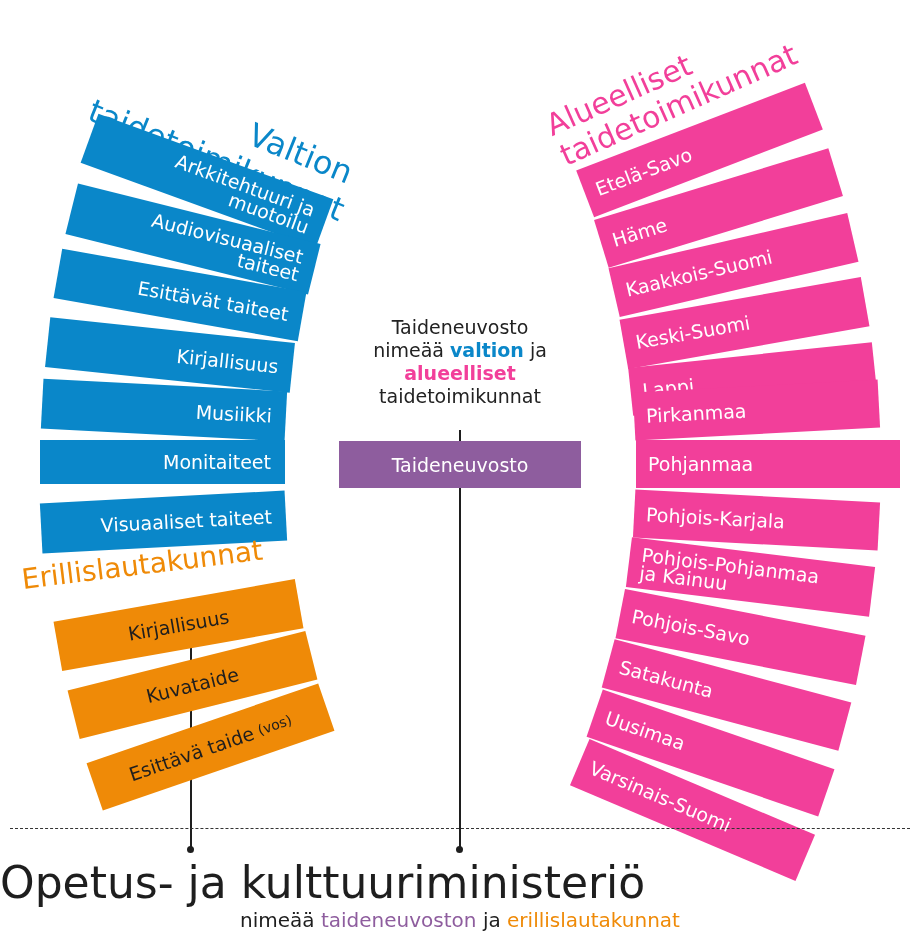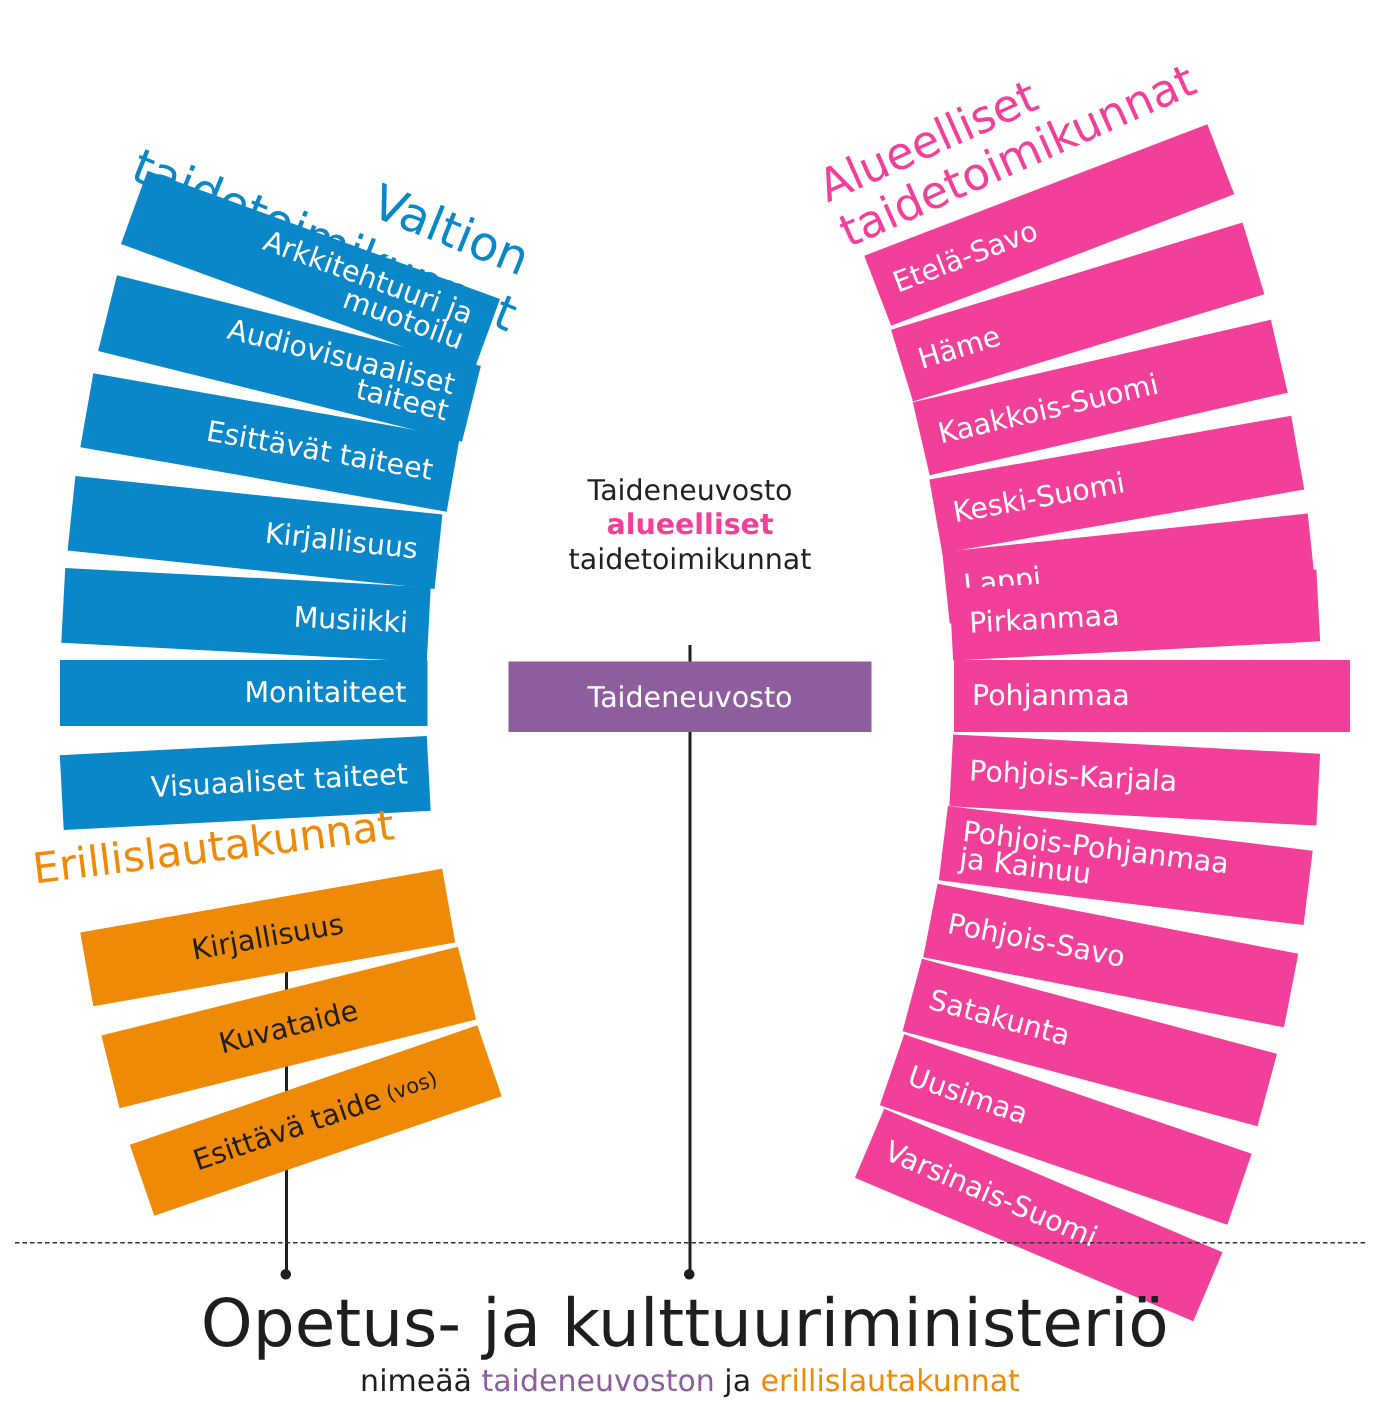--- a/index.html
+++ b/index.html
@@ -10,21 +10,21 @@
   .blue { background:#0a87c9; justify-content:flex-end; padding-right:14px; text-align:right; }
   .pink { background:#f23f9a; justify-content:flex-start; padding-left:12px; }
   .orange { background:#ef8a07; color:#1e1e1e; justify-content:center; }
   .heading { position:absolute; white-space:nowrap; line-height:30px; transform-origin:left center; }
   .vline { position:absolute; width:2px; background:#1e1e1e; }
   .dot { position:absolute; width:7px; height:7px; border-radius:50%; background:#1e1e1e; }
   .dashed { position:absolute; left:10px; right:10px; top:828px; border-top:1.5px dashed #333; }
   .center-note { position:absolute; left:330px; width:260px; top:316px; text-align:center; font-size:19px; line-height:23px; color:#222; }
   .council { position:absolute; left:339px; top:441px; width:242px; height:47px; background:#8e5d9e; color:#fff;
              font-size:19px; display:flex; align-items:center; justify-content:center; }
-  .ministry { position:absolute; left:0; width:913px; top:855px; text-align:center; font-size:44px; color:#1e1e1e; line-height:56px; }
+  .ministry { position:absolute; left:0; width:913px; top:855px; text-align:left; font-size:44px; color:#1e1e1e; line-height:56px; }
   .ministry-sub { position:absolute; left:0; width:920px; top:908px; text-align:center; font-size:20px; color:#1e1e1e; }
   .c-blue { color:#0a87c9; } .c-pink { color:#f23f9a; } .c-purple { color:#8e5d9e; } .c-orange { color:#ef8a07; }
 </style>
 </head>
 <body>
 
 <div>
   <div class="heading c-blue" style="left:250px;top:118px;font-size:32px;transform:rotate(22deg);">Valtion</div>
   <div class="heading c-blue" style="left:90px;top:94px;font-size:32px;transform:rotate(22deg);">taidetoimikunnat</div>
 
@@ -66,20 +66,21 @@
     <span>Kuvataide</span>
   </div>
   <div class="bar orange" style="left:88px;top:722px;width:245px;height:50px;transform:rotate(-19deg);">
     <span>Esittävä taide</span>
     <span style="font-size:14px;margin-left:5px;">(vos)</span>
   </div>
 </div>
 
 <div class="center-note">
   <div>Taideneuvosto</div>
+  <div><span>nimeää </span><span class="c-blue" style="font-weight:bold;">valtion</span><span> ja</span></div>
   <div class="c-pink" style="font-weight:bold;">alueelliset</div>
   <div>taidetoimikunnat</div>
 </div>
 <div class="vline" style="left:459px;top:430px;height:418px;"></div>
 <div class="dot" style="left:456px;top:846px;"></div>
 <div class="council">Taideneuvosto</div>
 
 <div>
   <div class="heading c-pink" style="left:548px;top:112px;font-size:30px;transform:rotate(-24deg);">Alueelliset</div>
   <div class="heading c-pink" style="left:562px;top:142px;font-size:30px;transform:rotate(-24deg);">taidetoimikunnat</div>

